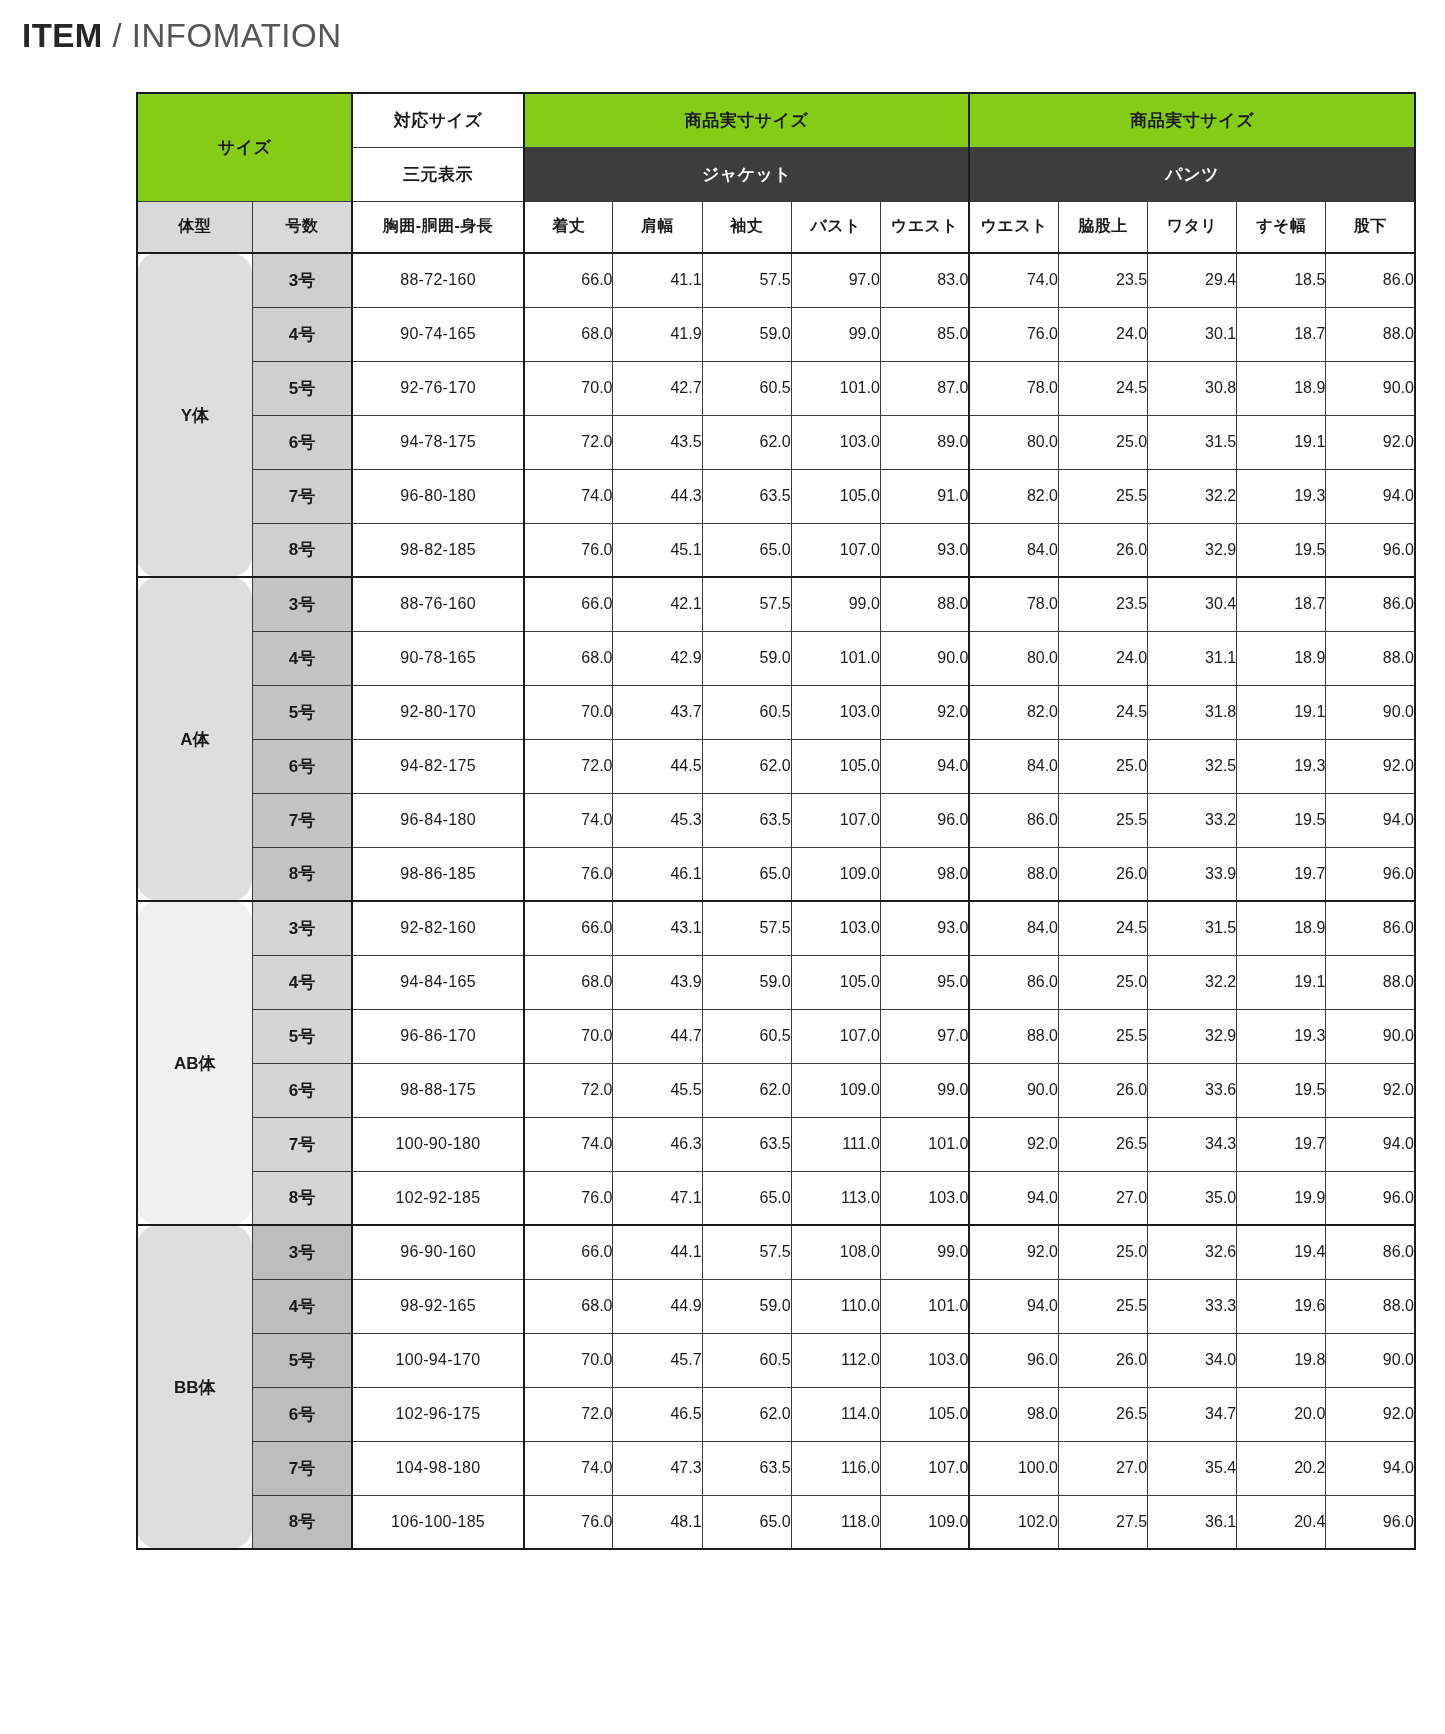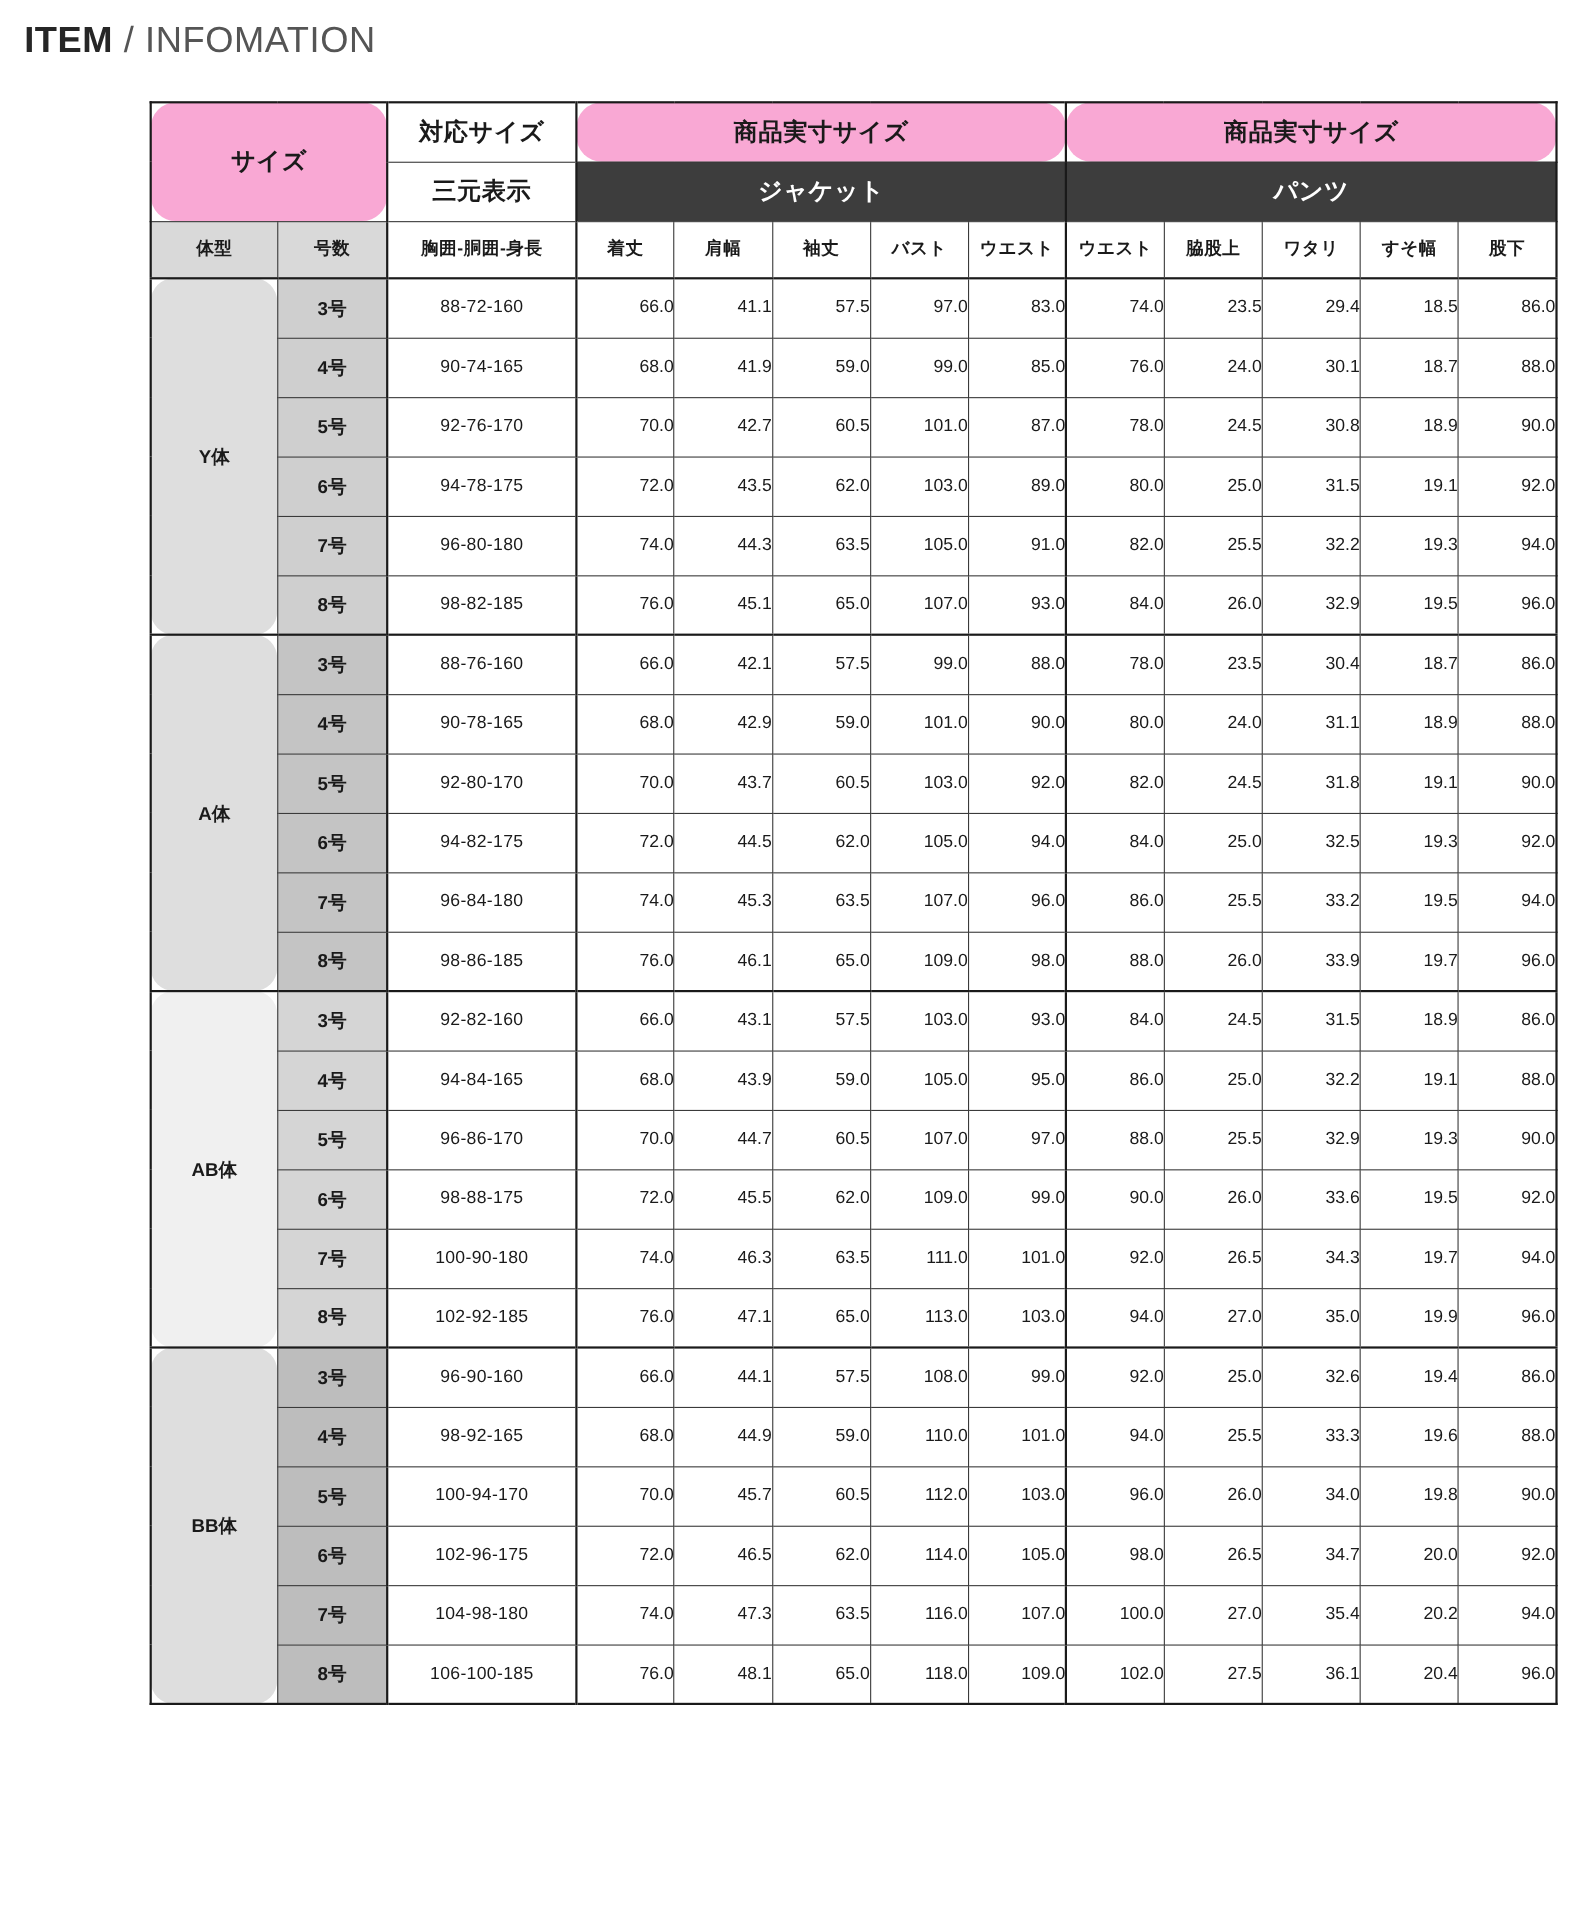--- a/index.html
+++ b/index.html
@@ -67,26 +67,25 @@
 
   
   table.size-table {
     border: 2px solid #1a1a1a;
   }
 
   
   th.hdr {
     font-weight: bold;
     text-align: center;
-    font-size: 22px;
+    font-size: 17px;
     letter-spacing: 0.5px;
   }
   th.hdr-gray {
-    background: #f9a8d4;
-    border-radius: 23px;
+    background: #84cc16;
   }
   th.hdr-white {
     background: #ffffff;
   }
   th.hdr-dark {
     background: #3d3d3d;
     color: #ffffff;
   }
   th.hdr-sub {
     background: #d9d9d9;

